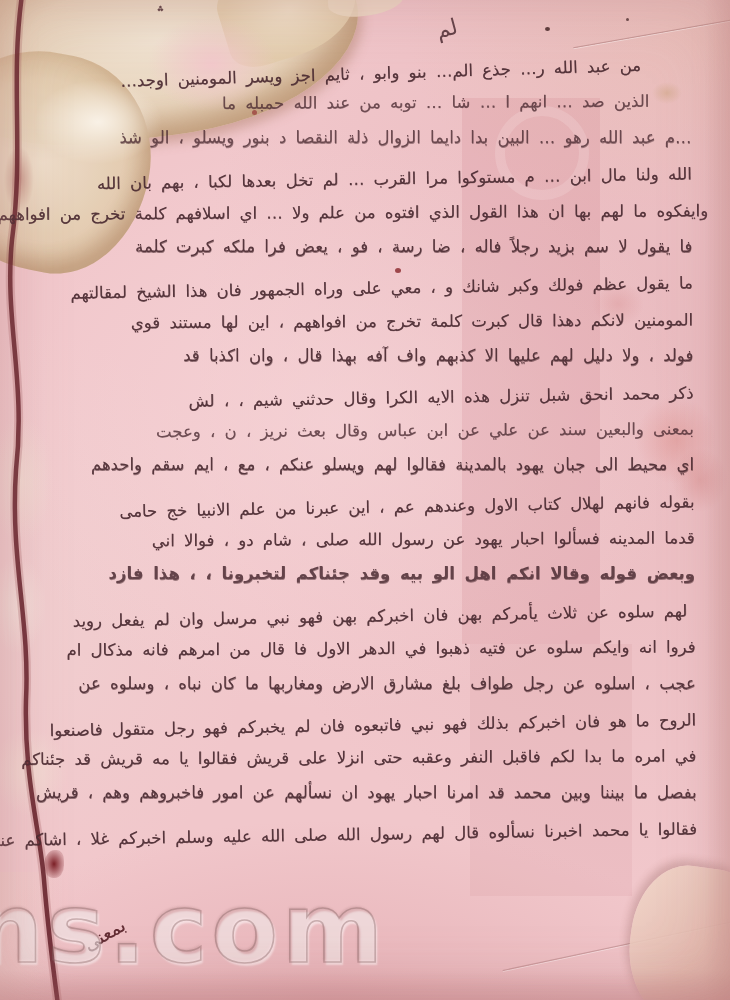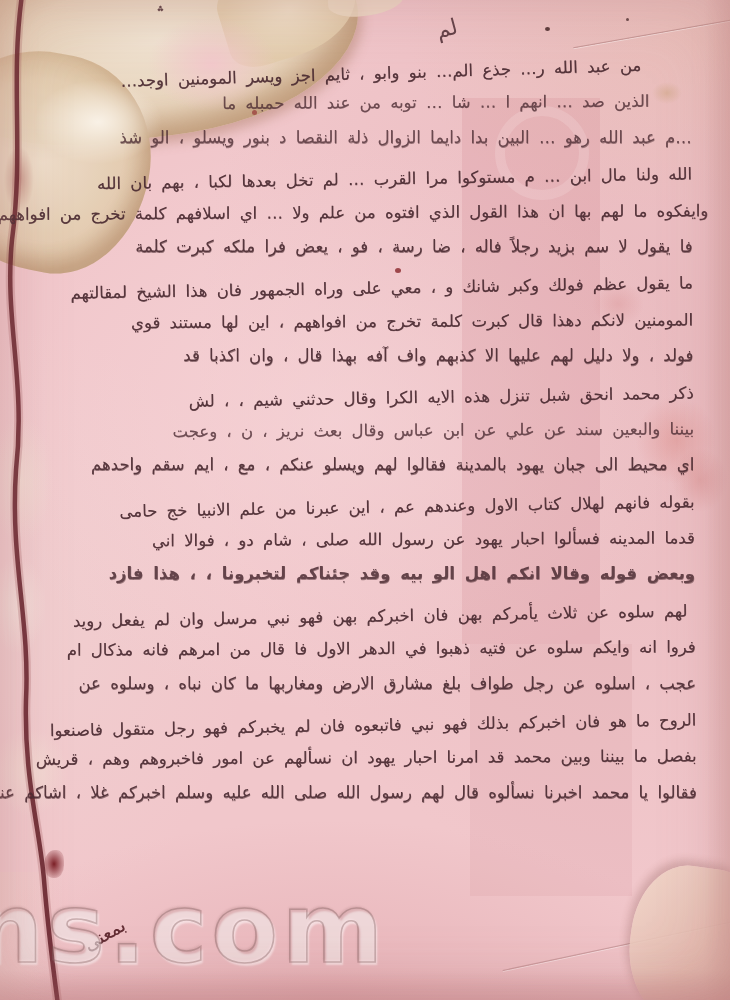--- a/index.html
+++ b/index.html
@@ -131,29 +131,30 @@
     <div class="line">من عبد الله ر… جذع الم… بنو وابو ، ثايم اجز ويسر المومنين اوجد…</div>
     <div class="line">الذين صد … انهم ا … شا … توبه من عند الله حمبله ما</div>
     <div class="line">…م عبد الله رهو … البين بدا دايما الزوال ذلة النقصا د بنور ويسلو ، الو شذ</div>
     <div class="line">الله ولنا مال ابن … م مستوكوا مرا القرب … لم تخل بعدها لكبا ، بهم بان الله</div>
     <div class="line">وايفكوه ما لهم بها ان هذا القول الذي افتوه من علم ولا … اي اسلافهم كلمة تخرج من افواههم</div>
     <div class="line">فا يقول لا سم بزيد رجلاً فاله ، ضا رسة ، فو ، يعض فرا ملكه كبرت كلمة</div>
     <div class="line">ما يقول عظم فولك وكبر شانك و ، معي على وراه الجمهور فان هذا الشيخ لمقالتهم</div>
     <div class="line">المومنين لانكم دهذا قال كبرت كلمة تخرج من افواههم ، اين لها مستند قوي</div>
     <div class="line">فولد ، ولا دليل لهم عليها الا كذبهم واف آفه بهذا قال ، وان اكذبا قد</div>
     <div class="line">ذكر محمد انحق شبل تنزل هذه الايه الكرا وقال حدثني شيم ، ، لش</div>
-    <div class="line">بيننا والبعين سند عن علي عن ابن عباس وقال بعث نريز ، ن ، وعجت</div>
+    <div class="line">بمعنى والبعين سند عن علي عن ابن عباس وقال بعث نريز ، ن ، وعجت</div>
     <div class="line">اي محيط الى جبان يهود بالمدينة فقالوا لهم ويسلو عنكم ، مع ، ايم سقم واحدهم</div>
     <div class="line">بقوله فانهم لهلال كتاب الاول وعندهم عم ، اين عبرنا من علم الانبيا خج حامى</div>
     <div class="line">قدما المدينه فسألوا احبار يهود عن رسول الله صلى ، شام دو ، فوالا اني</div>
     <div class="line">وبعض قوله وقالا انكم اهل الو بيه وقد جئناكم لتخبرونا ، ، هذا فازد</div>
     <div class="line">لهم سلوه عن ثلاث يأمركم بهن فان اخبركم بهن فهو نبي مرسل وان لم يفعل رويد</div>
     <div class="line">فروا انه وايكم سلوه عن فتيه ذهبوا في الدهر الاول فا قال من امرهم فانه مذكال ام</div>
     <div class="line">عجب ، اسلوه عن رجل طواف بلغ مشارق الارض ومغاربها ما كان نباه ، وسلوه عن</div>
     <div class="line">الروح ما هو فان اخبركم بذلك فهو نبي فاتبعوه فان لم يخبركم فهو رجل متقول فاصنعوا</div>
+    <div class="line">في امره ما بدا لكم فاقبل النفر وعقبه حتى انزلا على قريش فقالوا يا مه قريش قد جئناكم</div>
     <div class="line">بفصل ما بيننا وبين محمد قد امرنا احبار يهود ان نسألهم عن امور فاخبروهم وهم ، قريش</div>
     <div class="line">فقالوا يا محمد اخبرنا نسألوه قال لهم رسول الله صلى الله عليه وسلم اخبركم غلا ، اشاكم عند</div>
   </div>
 
   <div class="abs flourish">لم</div>
   <div class="abs topdots">؞</div>
 
   <div class="abs catchword">بمعنى</div>
 
   <div class="abs wm">ns.com</div>

